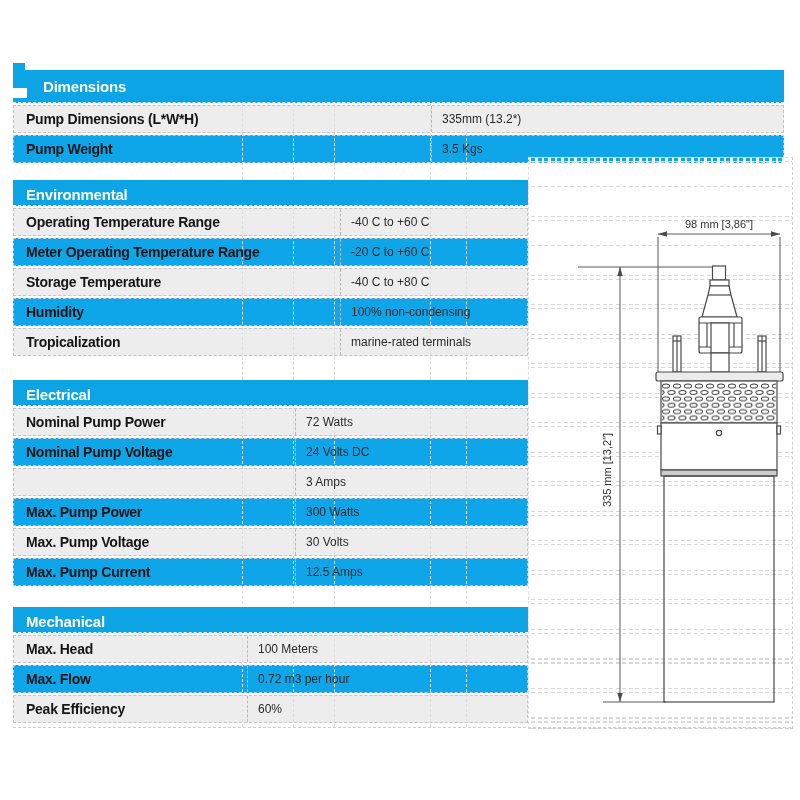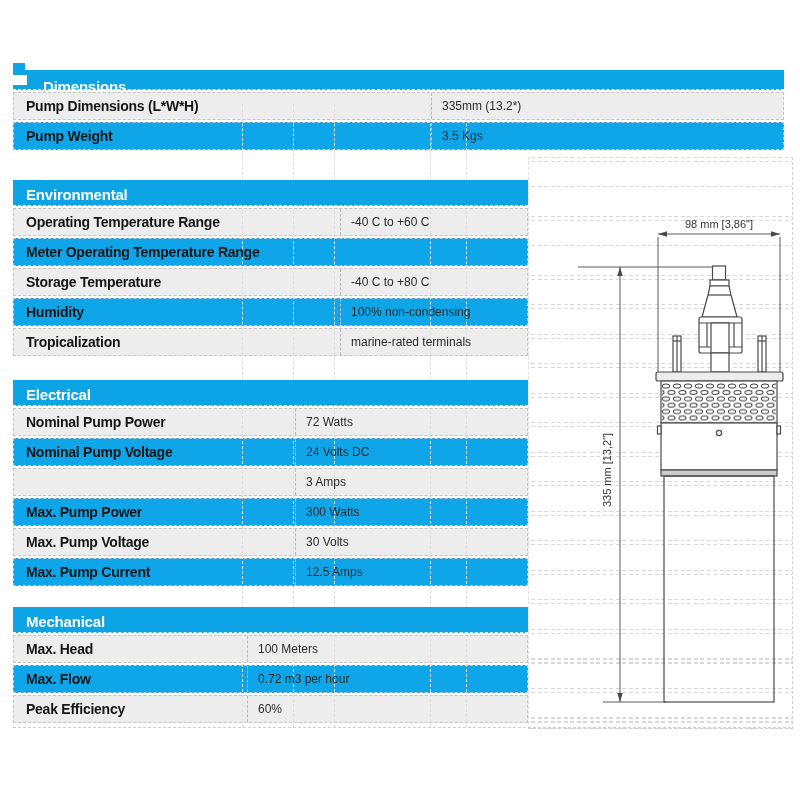--- a/index.html
+++ b/index.html
@@ -17,21 +17,21 @@
   }
   .bottom-rule{position:absolute;left:13px;top:727px;width:778px;height:0;border-top:1px dashed #cfcfcf;z-index:1;}
   .vline{position:absolute;width:0;border-left:1px dashed #dedede;z-index:4;pointer-events:none;}
   
   .section{position:absolute;left:13px;}
   .sec-hdr{
     position:relative;height:26px;line-height:29px;background:#0ca4e4;color:#ffffff;
     font-weight:bold;font-size:15px;letter-spacing:-0.2px;padding-left:13px;
     border-bottom:1px dashed rgba(255,255,255,.9);box-sizing:border-box;z-index:5;
   }
-  #sec-dimensions .sec-hdr{height:20px;line-height:33px;padding-left:30px;}
+  #sec-dimensions .sec-hdr{height:33px;line-height:33px;padding-left:30px;}
   #sec-dimensions .sec-hdr::before{ 
     content:"";position:absolute;left:0;top:-7px;width:12px;height:8px;background:#0ca4e4;
   }
   #sec-dimensions .sec-hdr::after{ 
     content:"";position:absolute;left:0;bottom:4px;width:14px;height:10px;background:#ffffff;
   }
   .row{position:relative;height:28px;margin-top:2px;background:#0ea5e9;
        border:1px dashed #c5c5c5;box-sizing:border-box;}
   .row:first-of-type{margin-top:3px;}
   .row.alt{background:#ededed;}
@@ -129,20 +129,21 @@
 </div>
 
 <div class="section" id="sec-environmental" style="top:180px;width:515px;">
   <div class="sec-hdr">Environmental</div>
   <div class="row alt">
     <div class="cell lbl">Operating Temperature Range</div>
     <div class="cell val">-40 C to +60 C</div>
   </div>
   <div class="row">
     <div class="cell lbl">Meter Operating Temperature Range</div>
+    <div class="cell val">-20 C to +60 C</div>
   </div>
   <div class="row alt">
     <div class="cell lbl">Storage Temperature</div>
     <div class="cell val">-40 C to +80 C</div>
   </div>
   <div class="row">
     <div class="cell lbl">Humidity</div>
     <div class="cell val">100% non-condensing</div>
   </div>
   <div class="row alt">

